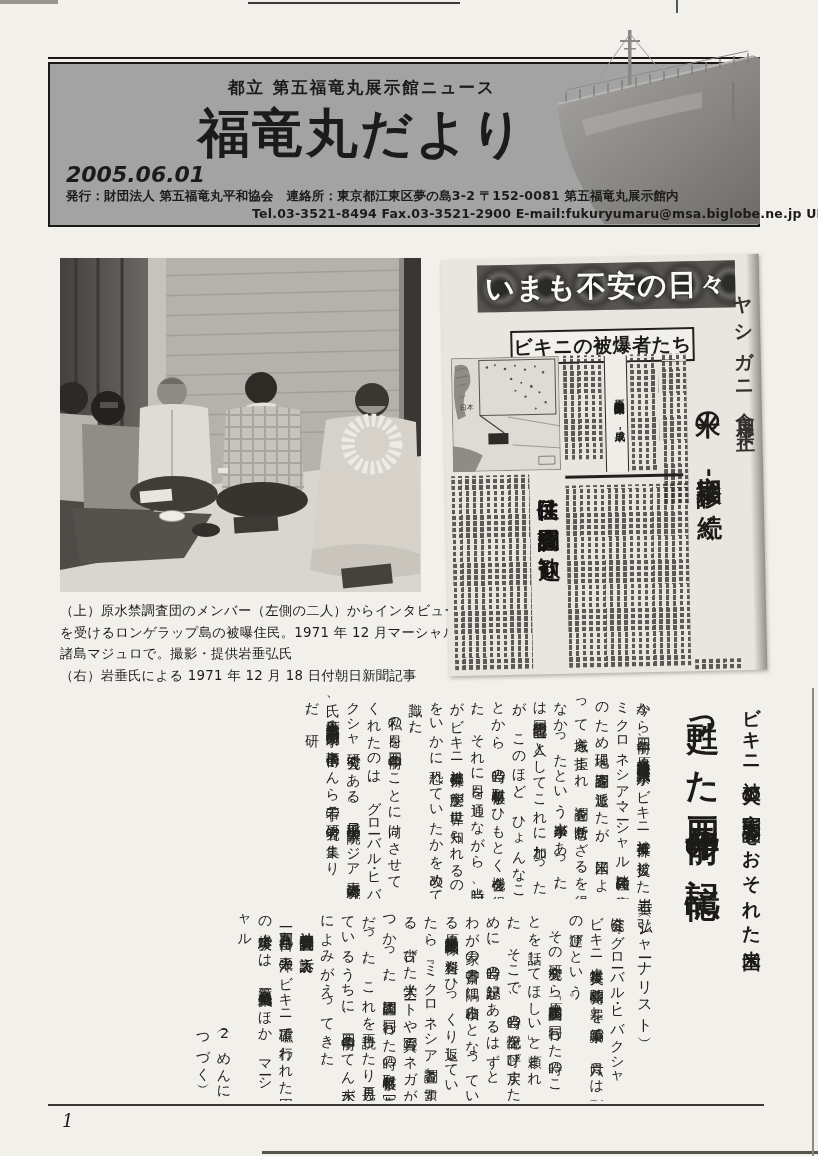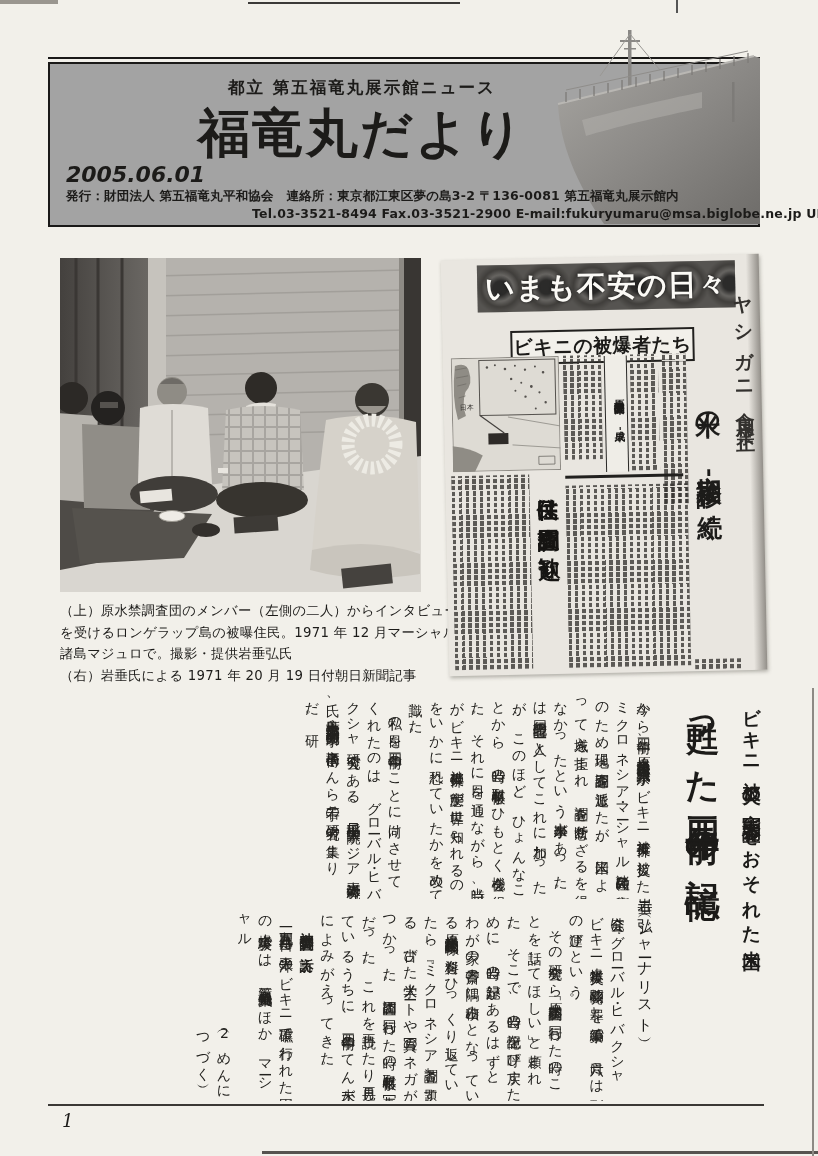--- a/index.html
+++ b/index.html
@@ -193,21 +193,21 @@
       </g>
       <path d="M14,60 L196,21" stroke="#8f8d8a" stroke-width="1"></path>
       <rect x="180" y="52" width="2.5" height="40" fill="#7d7b78"></rect>
       <path d="M30,90 C60,82 110,70 150,62 L150,78 C110,86 60,98 34,106 Z" fill="#b3b1ad" opacity="0.5"></path>
     </svg>
     <div class="kicker">都立 第五福竜丸展示館ニュース</div>
     <div class="dateblock">
       <div>2005.06.01</div>
     </div>
     <div class="nl-title">福竜丸だより</div>
-    <div class="publine">発行：財団法人 第五福竜丸平和協会　連絡所：東京都江東区夢の島3-2 〒136-0081 第五福竜丸展示館内</div>
+    <div class="publine">発行：財団法人 第五福竜丸平和協会　連絡所：東京都江東区夢の島3-2 〒152-0081 第五福竜丸展示館内</div>
     <div class="contactline">Tel.03-3521-8494  Fax.03-3521-2900  E-mail:fukuryumaru@msa.biglobe.ne.jp  URL  http://d5f.org</div>
   </div>
 
   <div class="photo">
     <svg viewBox="0 0 361 334" width="361" height="334">
       <defs>
         <pattern id="plaid" width="12" height="12" patternUnits="userSpaceOnUse">
           <rect width="12" height="12" fill="#c7c4be"></rect>
           <rect x="0" y="0" width="12" height="2" fill="#a8a5a0"></rect>
           <rect x="0" y="0" width="2" height="12" fill="#a8a5a0"></rect>
@@ -274,21 +274,21 @@
       <path d="M252,292 Q310,278 360,296 L360,316 Q300,326 250,312 Z" fill="#c9c5bd"></path>
 
       <rect x="174" y="258" width="44" height="16" fill="#3d3a36" transform="rotate(-4 196 266)"></rect>
       <rect x="282" y="308" width="50" height="20" fill="#45423e" transform="rotate(-6 307 318)"></rect>
       <rect x="80" y="232" width="32" height="12" fill="#e8e5df" transform="rotate(-5 96 238)"></rect>
     </svg>
   </div>
 
   <div class="caption">
     <p>（上）原水禁調査団のメンバー（左側の二人）からインタビューを受けるロンゲラップ島の被曝住民。1971 年 12 月マーシャル諸島マジュロで。撮影・提供岩垂弘氏</p>
-    <p>（右）岩垂氏による 1971 年 20 月 19 日付朝日新聞記事</p>
+    <p>（右）岩垂氏による 1971 年 12 月 18 日付朝日新聞記事</p>
   </div>
 
   <div class="clipping">
     <div class="clip-headline">いまも不安の日々</div>
     <div class="clip-kickerbox">ビキニの被爆者たち</div>
     <div class="clip-sideright vtext">ヤシガニ食用禁止</div>
     <div class="clip-sidehead vtext">米の'定期検診'続く</div>
 
     <svg class="clip-map" viewBox="0 0 108 114">
       <rect x="0.5" y="0.5" width="107" height="113" fill="#dedbd4" stroke="#8d8a84" stroke-width="1"></rect>

